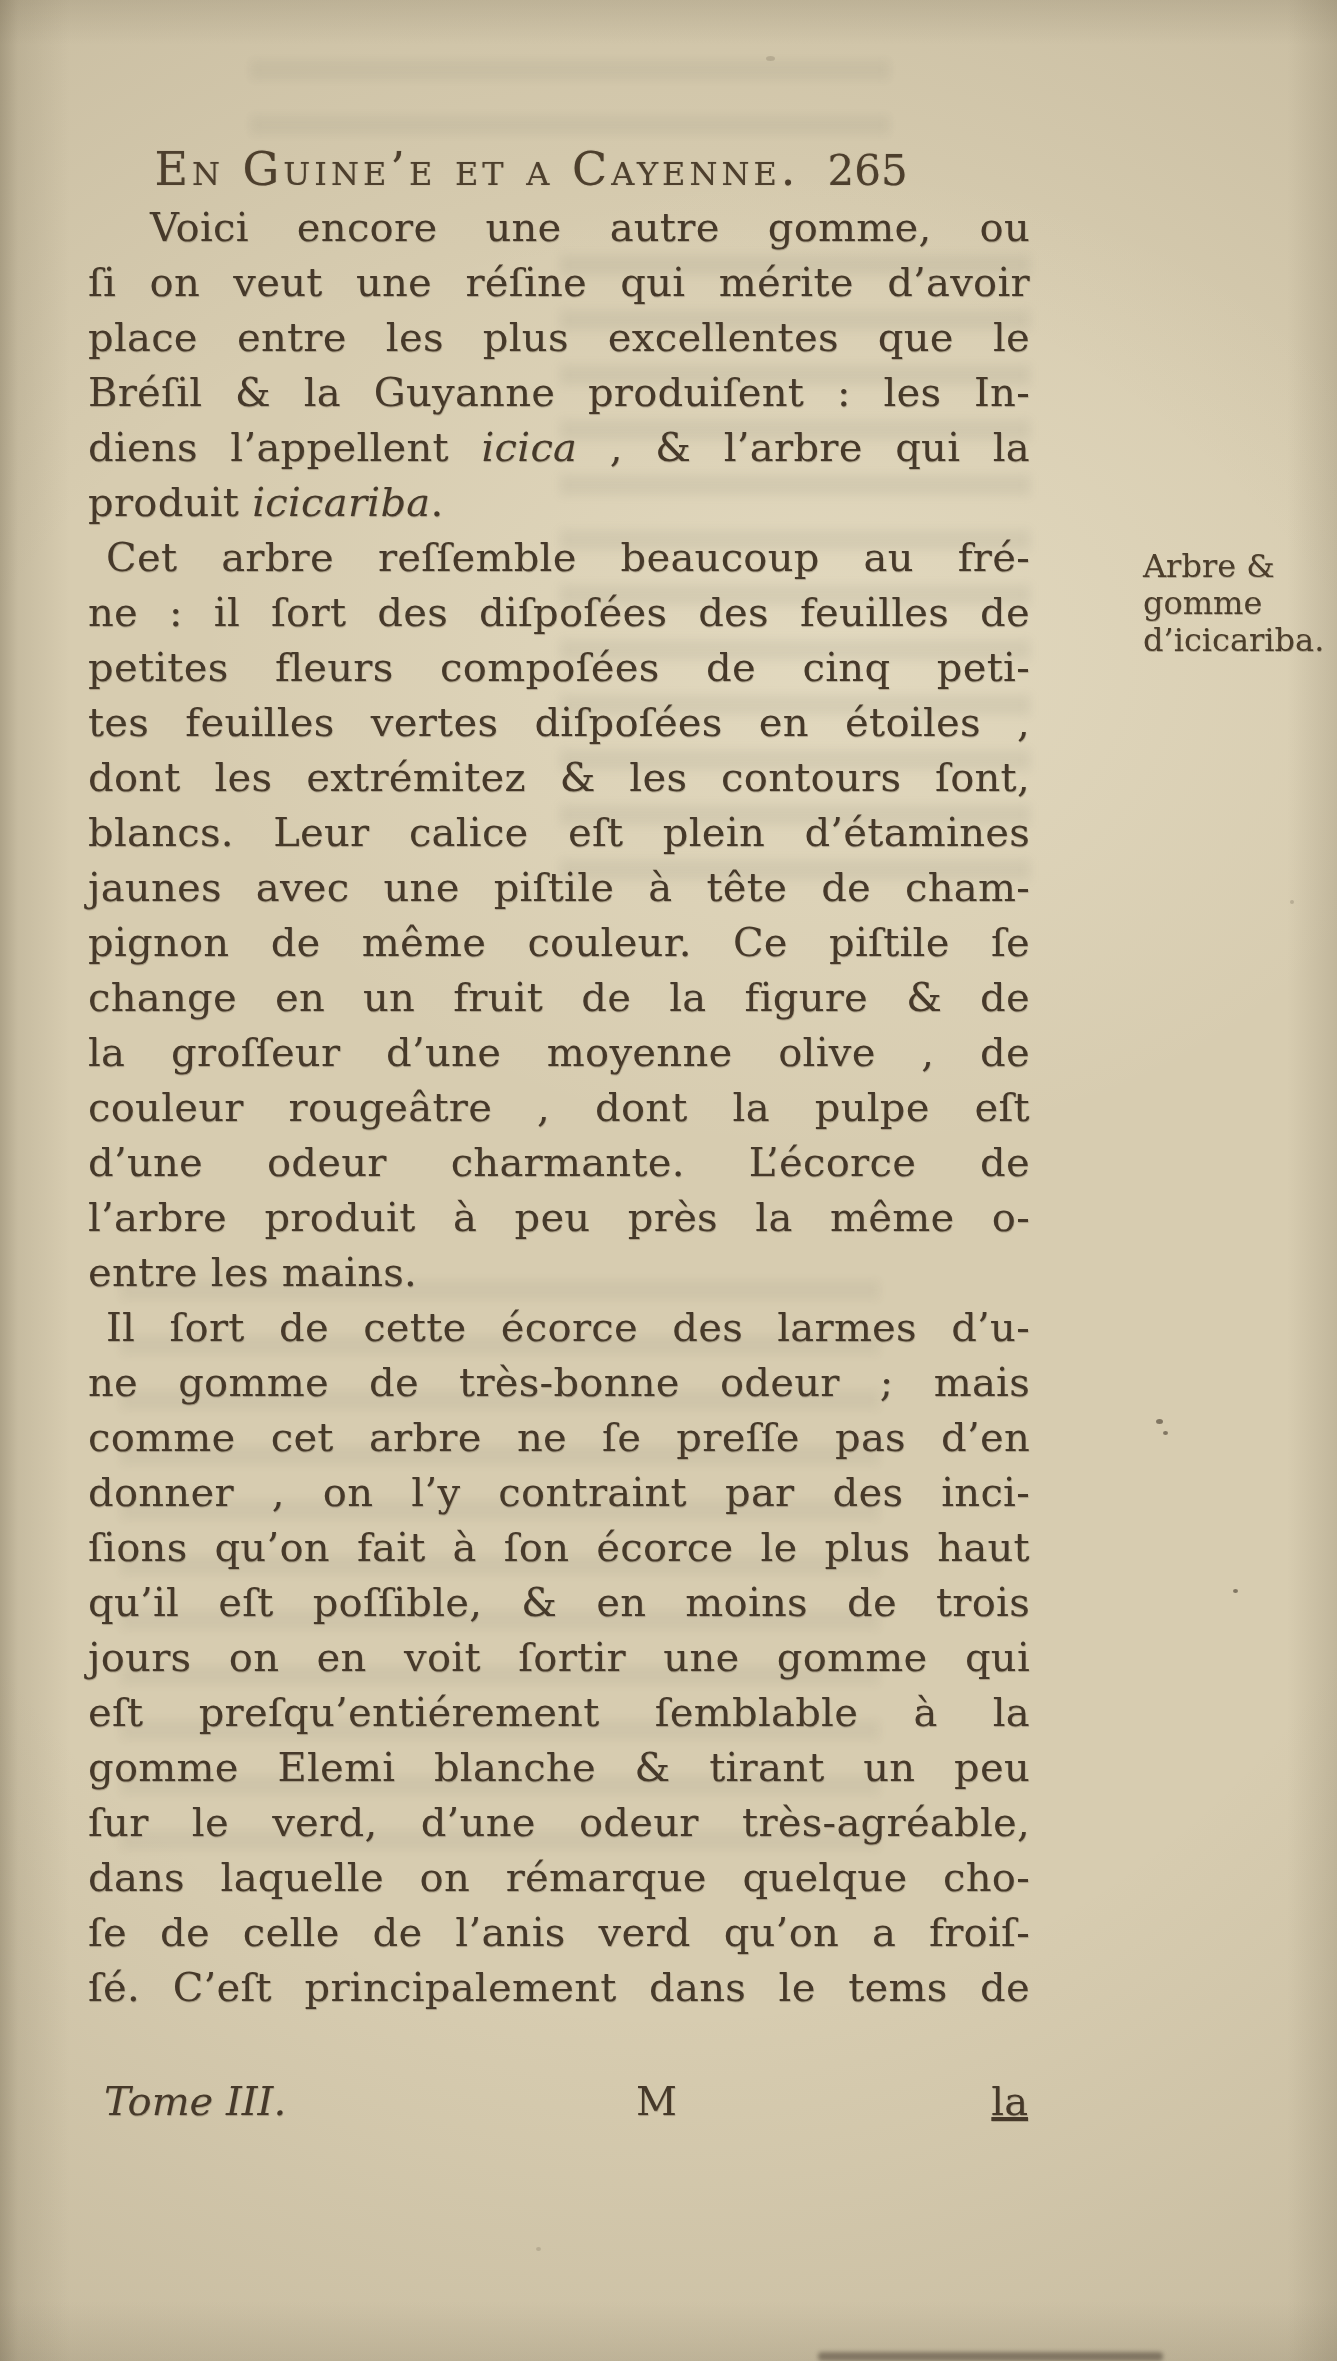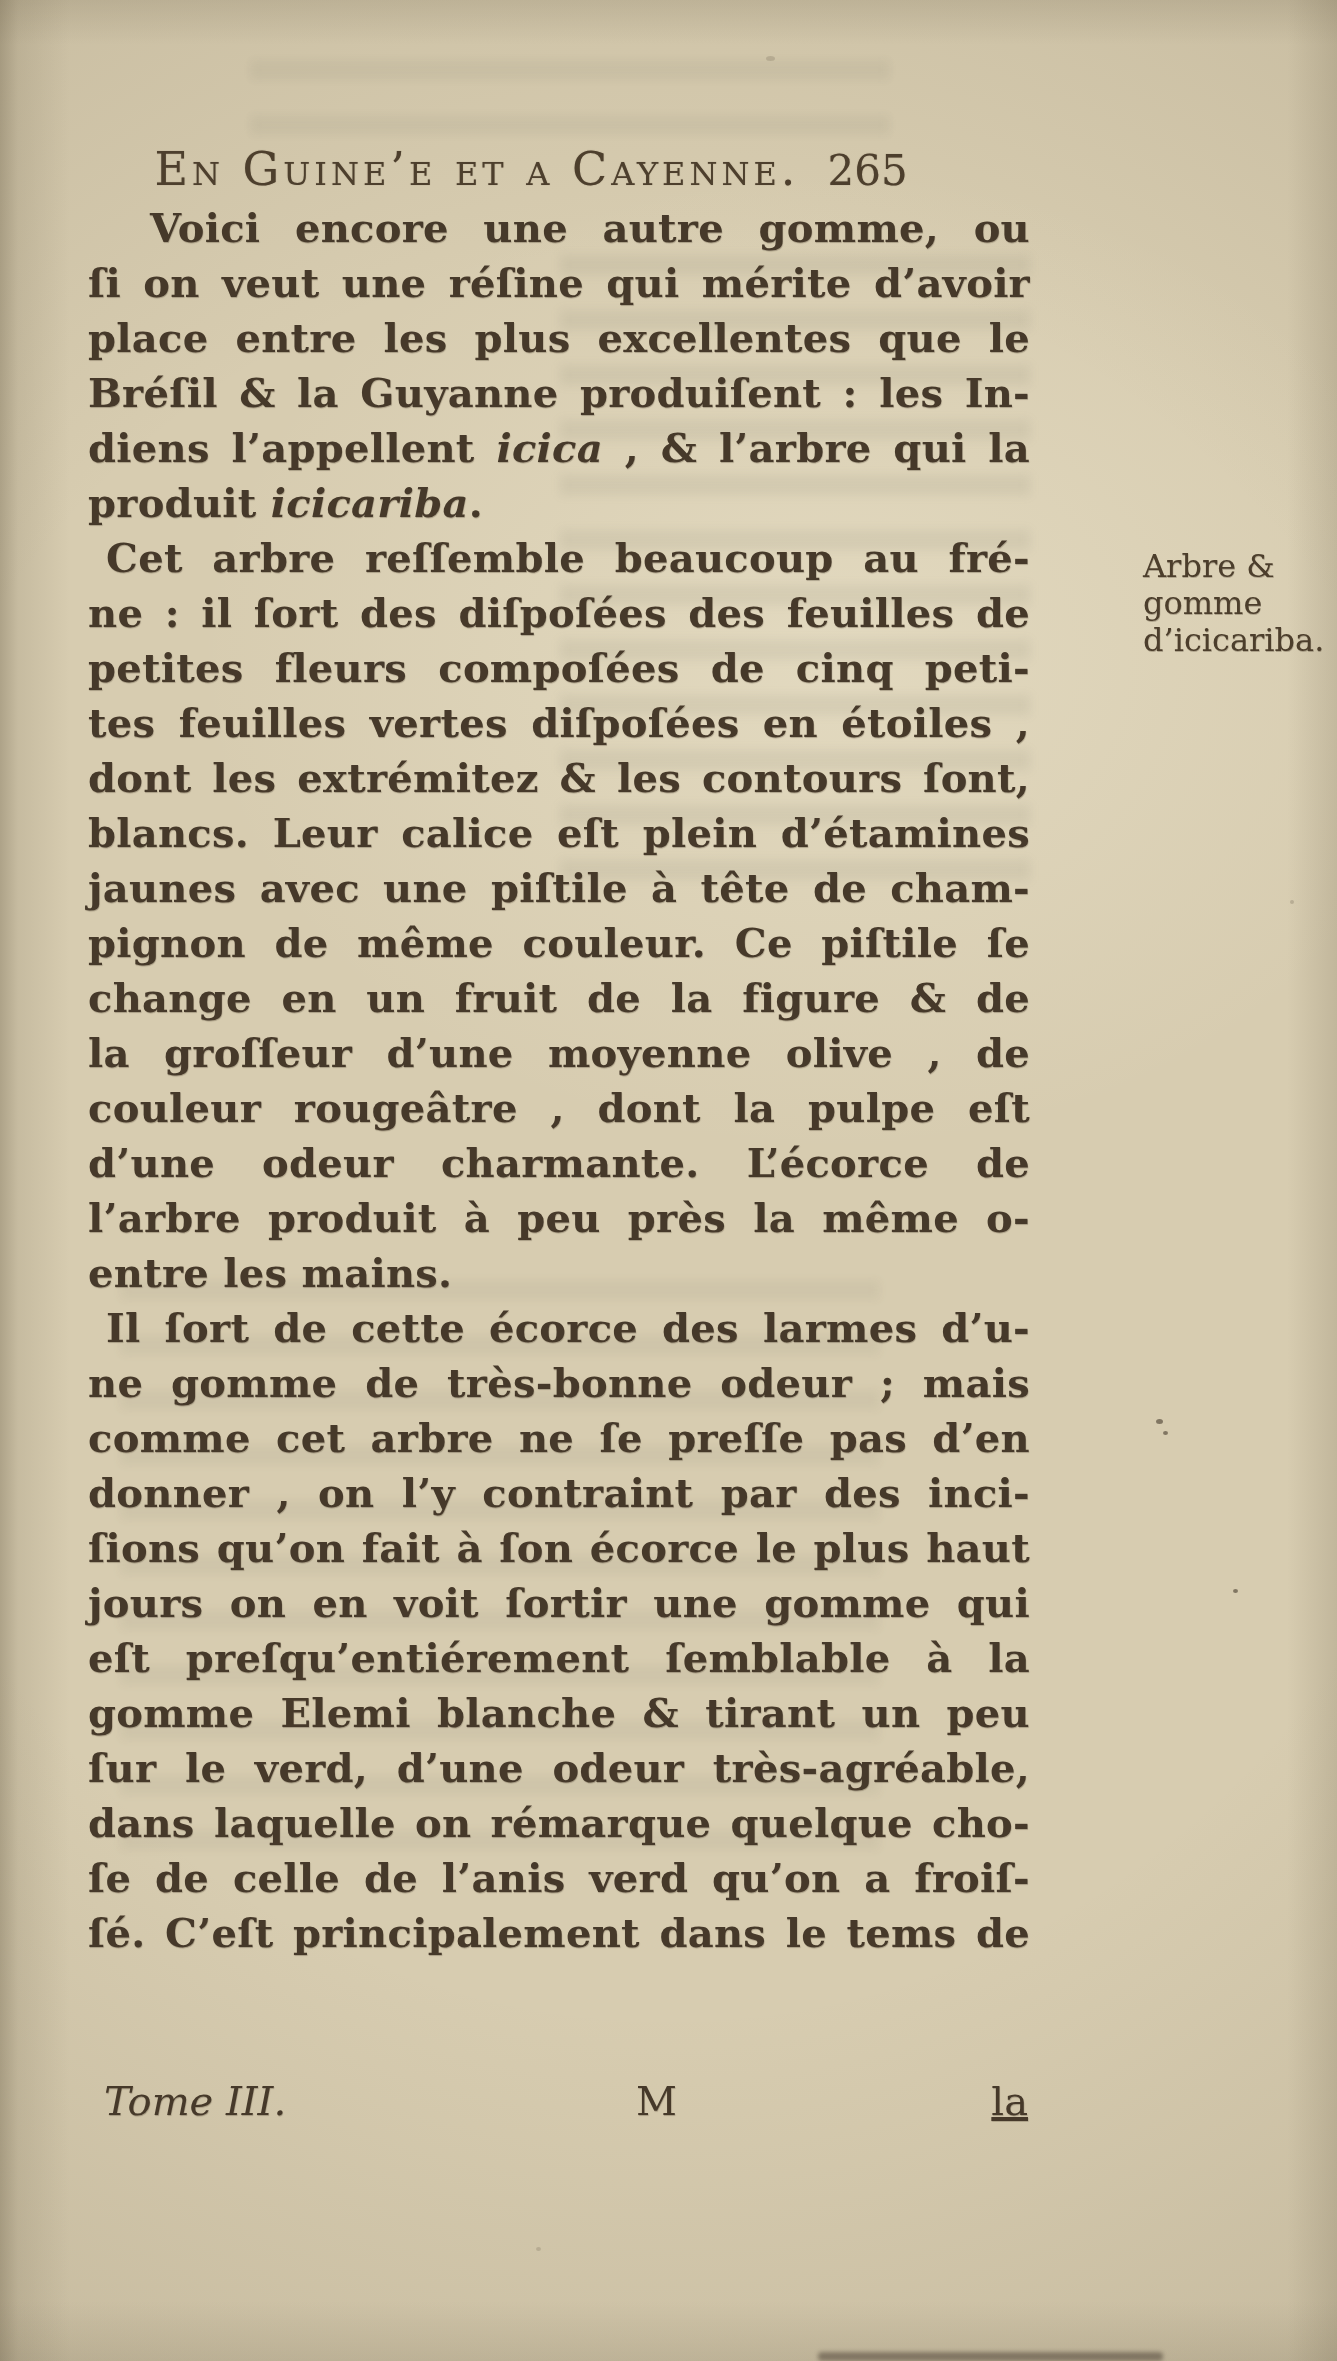--- a/index.html
+++ b/index.html
@@ -55,21 +55,20 @@
     text-shadow: 0 0 1px rgba(77,63,45,0.45);
   }
 
   .body-text {
     position: absolute;
     left: 88px; top: 200px; width: 942px;
     font-size: 40px;
     line-height: 55px;
     letter-spacing: 0.3px;
     text-shadow: 0.5px 0.8px 0.7px rgba(70,57,40,0.30);
-    font-weight: bold;
   }
   .line {
     text-align: justify;
     text-align-last: justify;
     height: 55px;
     overflow: visible;
   }
   .line.last { text-align-last: left; }
   .line .it { font-style: italic; }
 
@@ -148,20 +147,21 @@
         <div class="line"><span>d’une odeur charmante. L’écorce de</span></div>
         <div class="line"><span>l’arbre produit à peu près la même o-</span></div>
         <div class="line last"><span>entre les mains.</span></div>
       </div>
       <div class="paragraph">
         <div class="line" style="text-indent: 18px;"><span>Il ſort de cette écorce des larmes d’u-</span></div>
         <div class="line"><span>ne gomme de très-bonne odeur ; mais</span></div>
         <div class="line"><span>comme cet arbre ne ſe preſſe pas d’en</span></div>
         <div class="line"><span>donner , on l’y contraint par des inci-</span></div>
         <div class="line"><span>ſions qu’on fait à ſon écorce le plus haut</span></div>
+        <div class="line"><span>qu’il eſt poſſible, &amp; en moins de trois</span></div>
         <div class="line"><span>jours on en voit ſortir une gomme qui</span></div>
         <div class="line"><span>eſt preſqu’entiérement ſemblable à la</span></div>
         <div class="line"><span>gomme Elemi blanche &amp; tirant un peu</span></div>
         <div class="line"><span>ſur le verd, d’une odeur très-agréable,</span></div>
         <div class="line"><span>dans laquelle on rémarque quelque cho-</span></div>
         <div class="line"><span>ſe de celle de l’anis verd qu’on a froiſ-</span></div>
         <div class="line"><span>ſé. C’eſt principalement dans le tems de</span></div>
       </div>
     </div>
 

